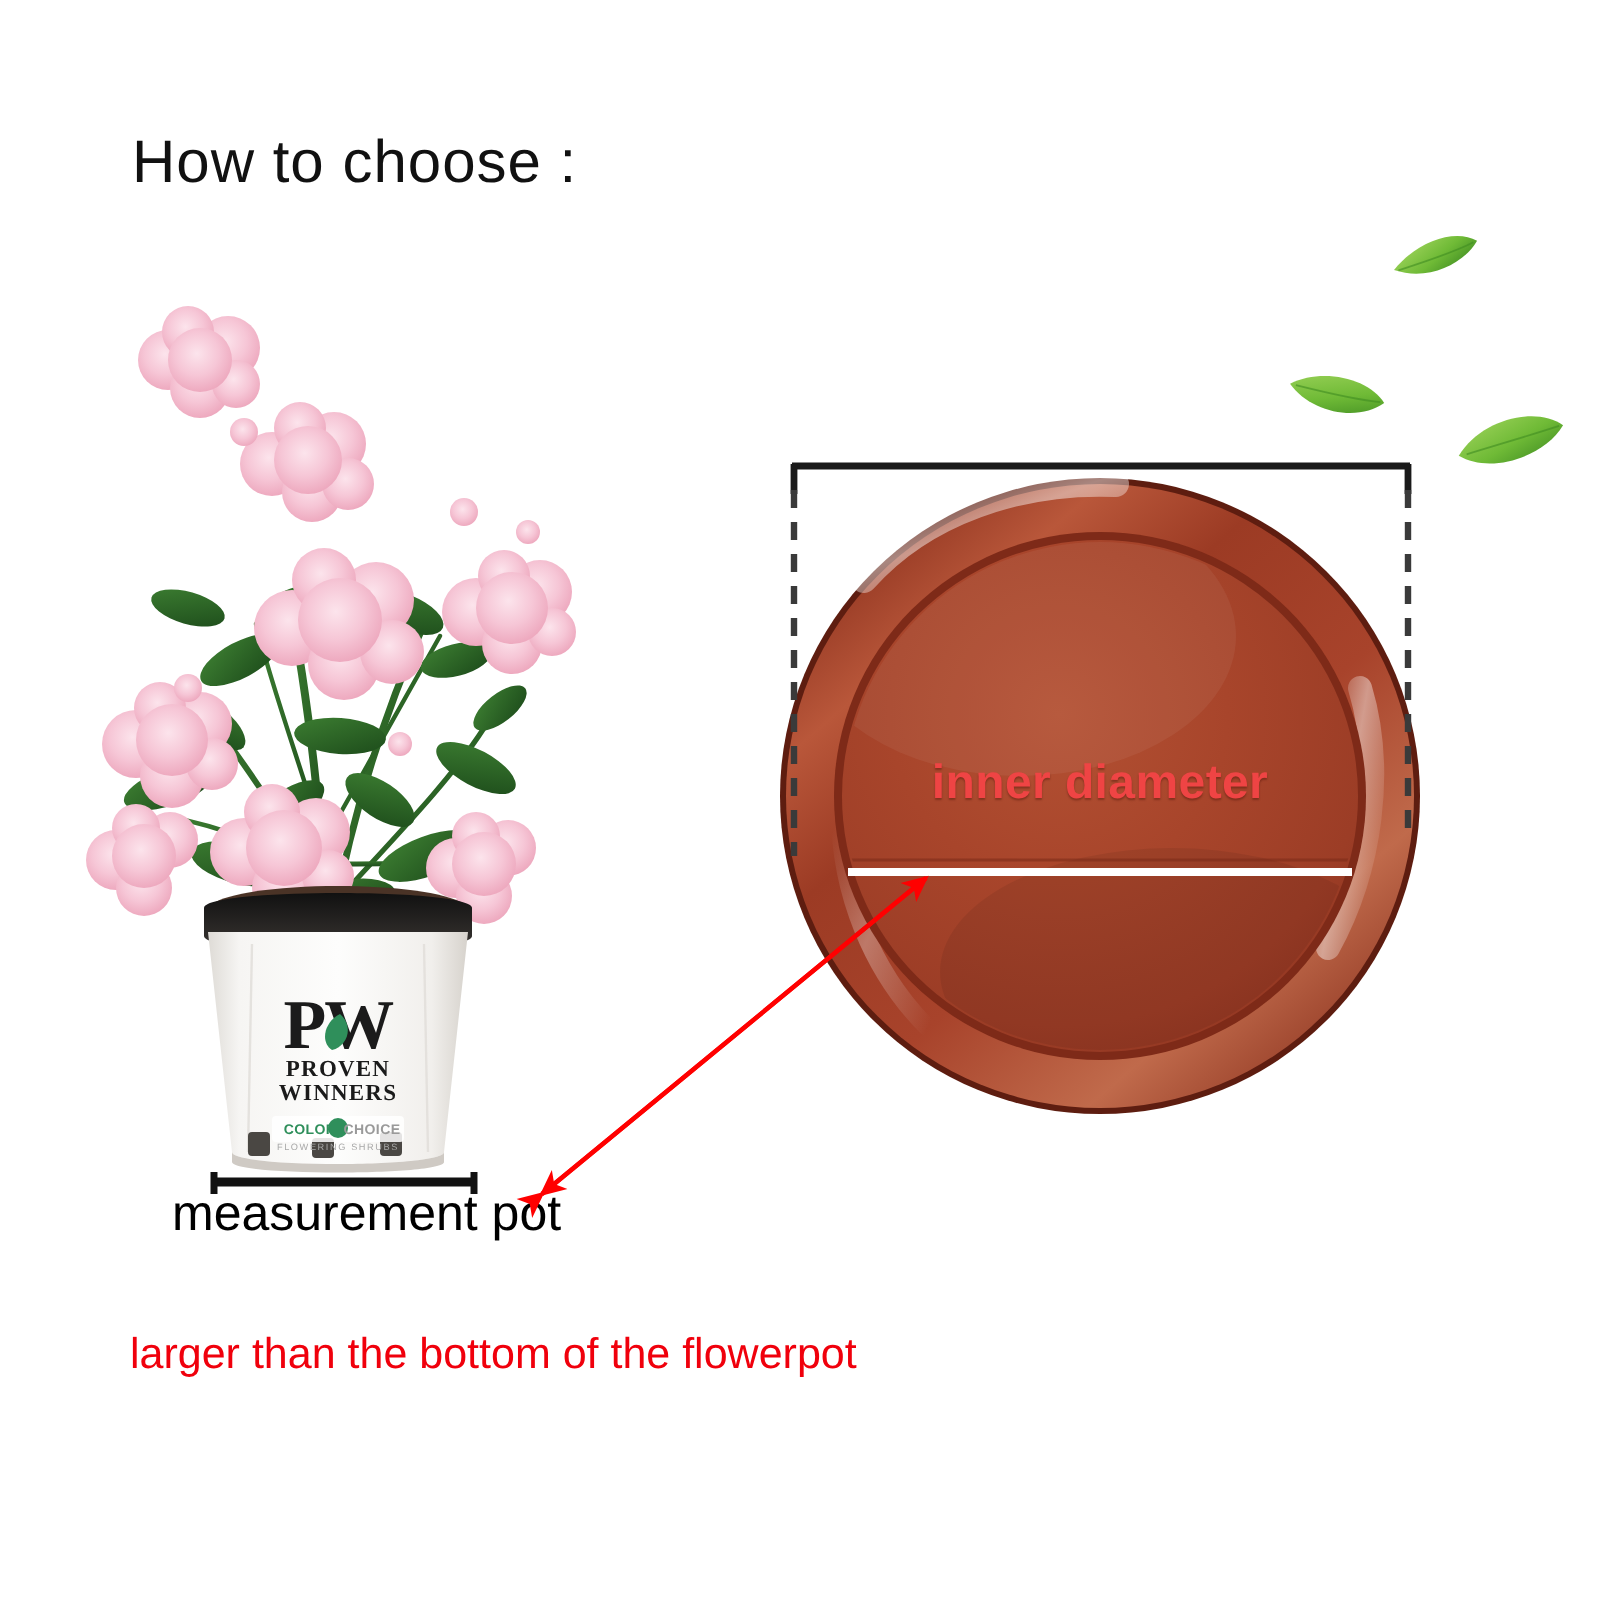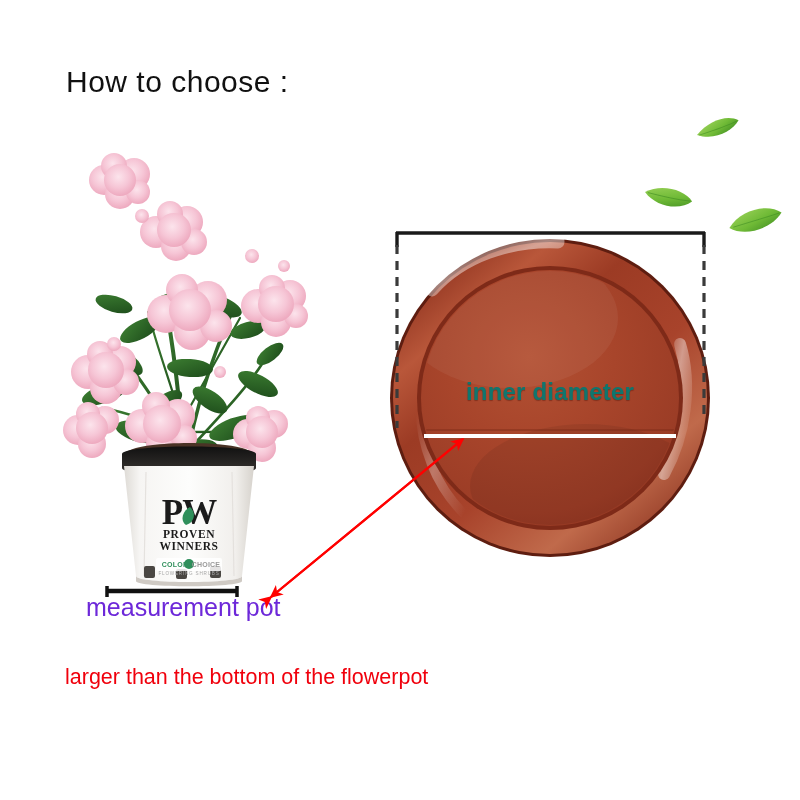--- a/index.html
+++ b/index.html
@@ -25,21 +25,21 @@
     line-height: 50px;
     font-weight: 400;
     color: #111111;
     letter-spacing: 0.5px;
     white-space: nowrap;
   }
 
   
   #plant-figure {
     position: absolute;
-    left: 44px;
+    left: 24px;
     top: 132px;
     width: 290px;
     height: 470px;
     text-align: center;
   }
   #foliage-svg, #pot-svg {
     position: absolute;
     left: 0;
     top: 0;
   }
@@ -53,21 +53,21 @@
     height: 13px;
   }
 
   #measurement-caption {
     position: absolute;
     left: 86px;
     top: 594px;
     width: 260px;
     font-size: 25px;
     line-height: 27px;
-    color: #6d28d9;
+    color: #000000;
     font-weight: 400;
   }
 
   
   #tray-figure {
     position: absolute;
     left: 380px;
     top: 218px;
     width: 340px;
     height: 370px;
@@ -75,21 +75,21 @@
   #tray-svg { position: absolute; left: 0; top: 0; }
 
   #inner-diameter-label {
     position: absolute;
     left: 455px;
     top: 378px;
     width: 190px;
     text-align: center;
     font-size: 24px;
     font-weight: 700;
-    color: #0f766e;
+    color: #ef4444;
     text-shadow: 0 1px 1px rgba(60,10,0,0.35);
     letter-spacing: 0.2px;
     white-space: nowrap;
   }
 
   
   #dimension-bracket {
     position: absolute;
     left: 388px;
     top: 225px;

